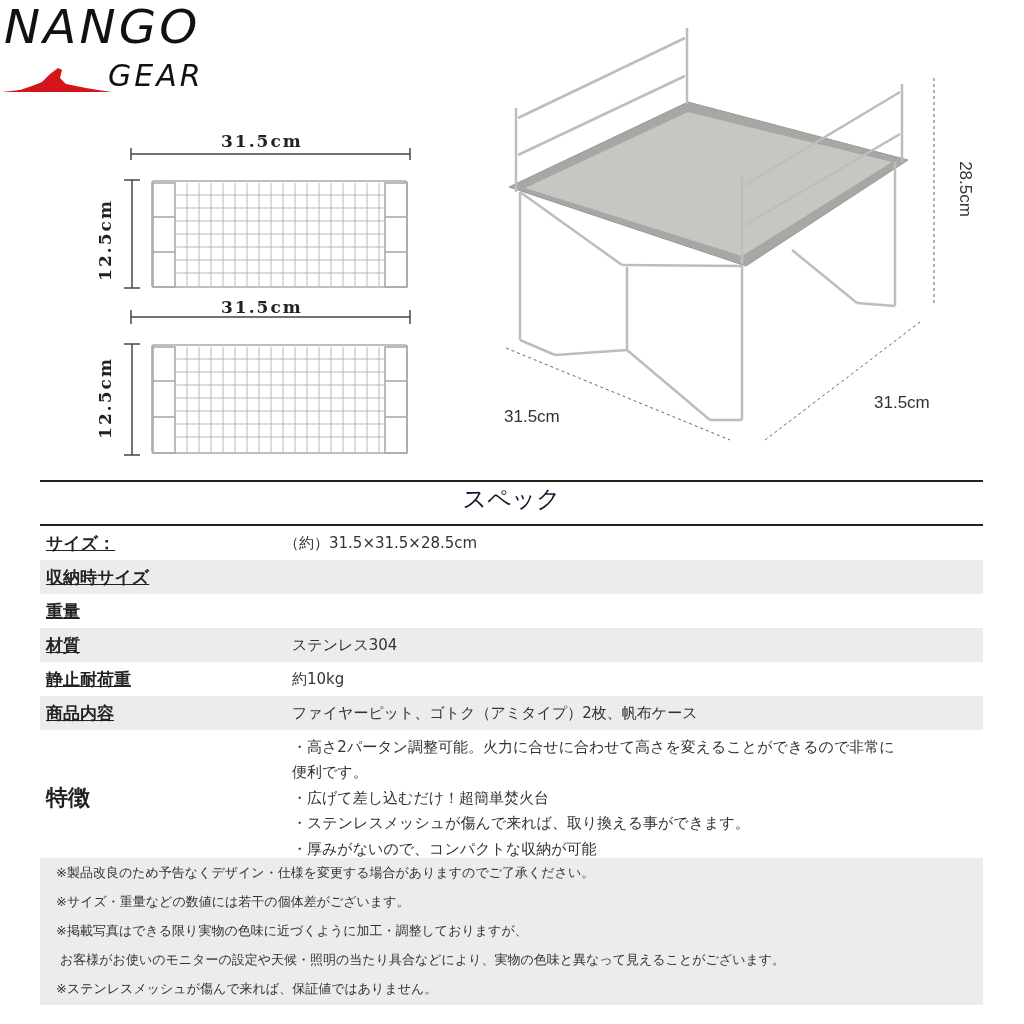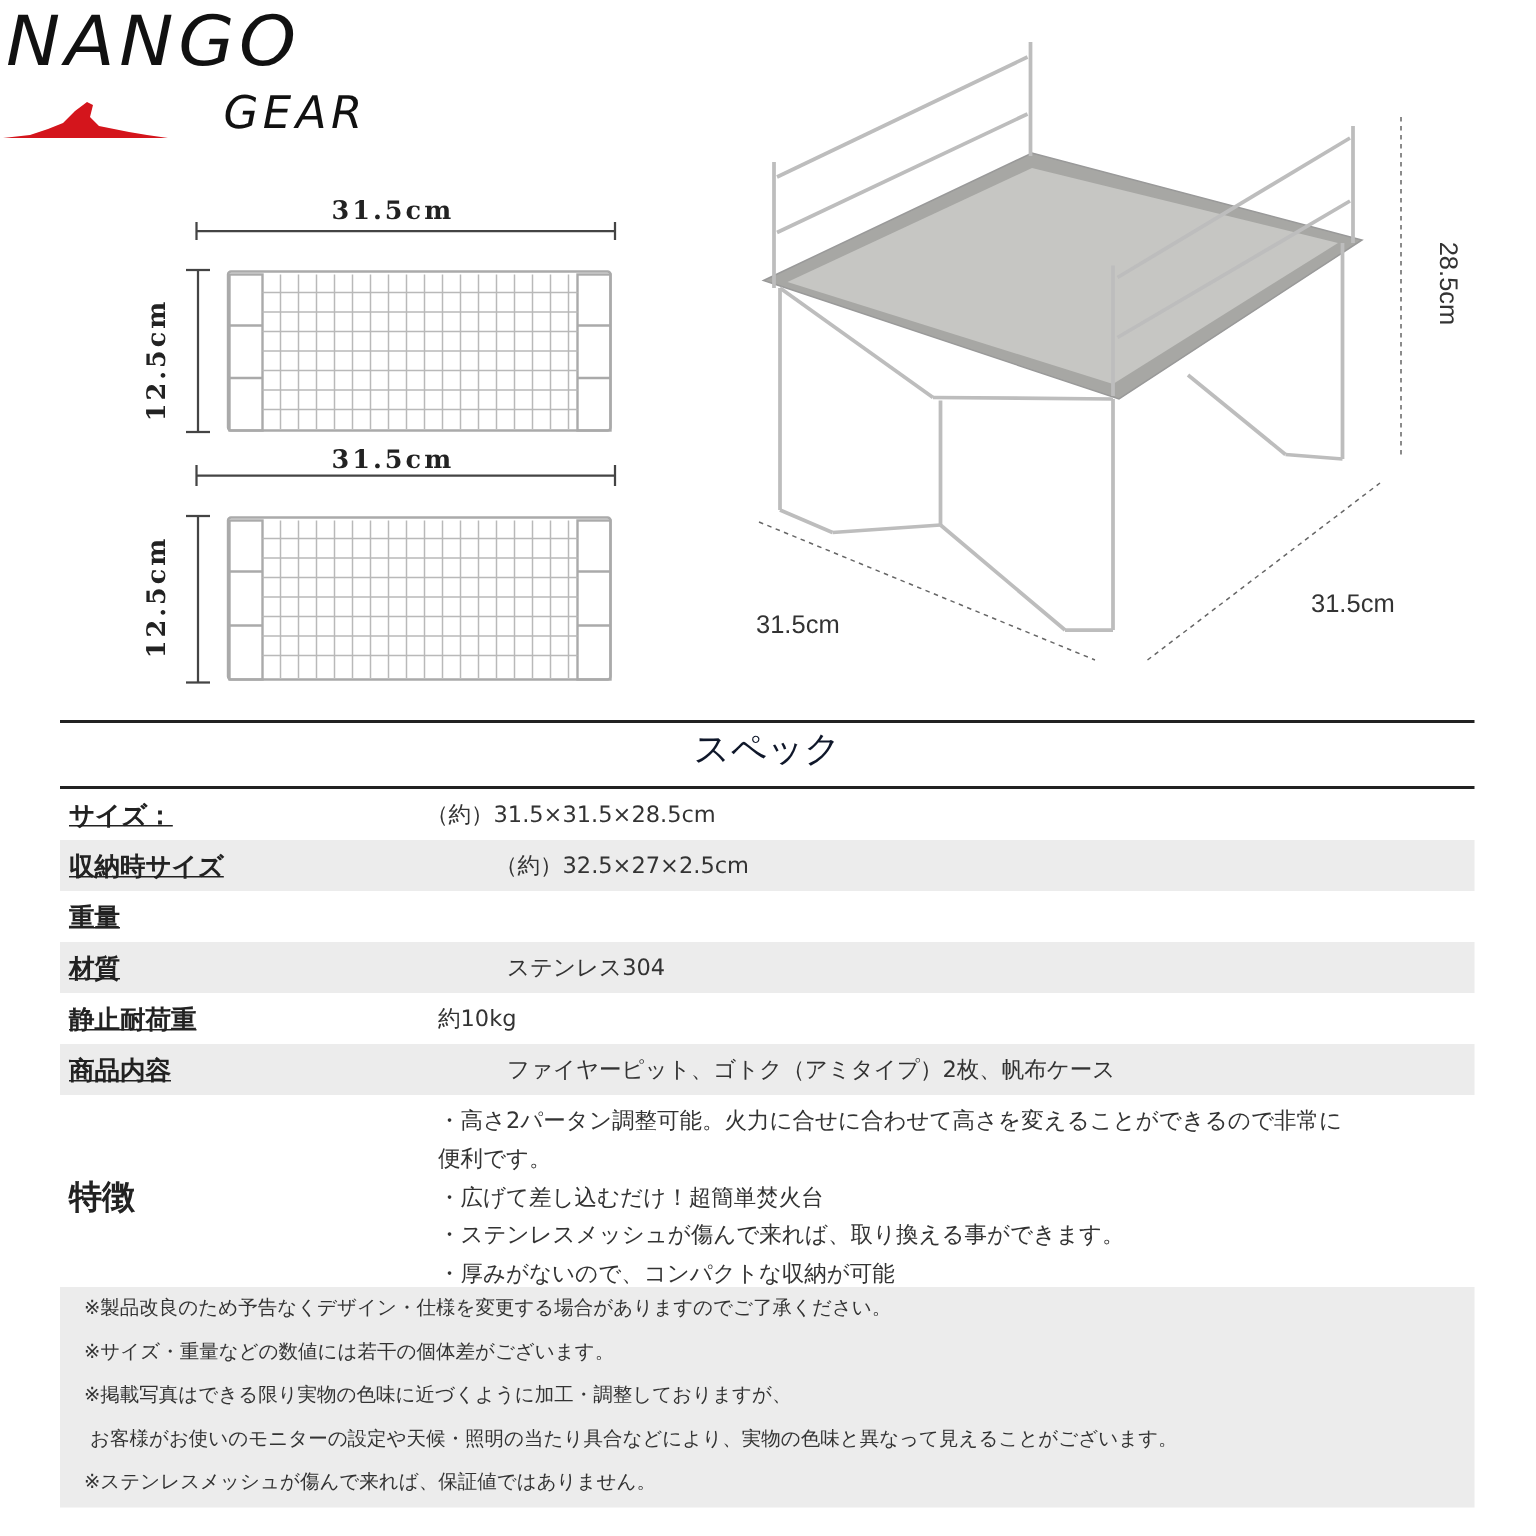--- a/index.html
+++ b/index.html
@@ -6,41 +6,41 @@
   body { width:1024px; height:1024px; position:relative; overflow:hidden;
          font-family:"DejaVu Sans", "Liberation Sans", sans-serif; color:#222; }
   .abs { position:absolute; }
 
   
   #logo { left:18px; top:14px; width:230px; height:90px; }
   #logo .nango { position:absolute; left:4px; top:0px; font-family:"DejaVu Sans", sans-serif;
     font-style:italic; font-weight:normal; font-size:46px; letter-spacing:3px; color:#111;
     transform:scaleX(1.05); transform-origin:left; }
   #logo .gear { position:absolute; left:108px; top:58px; font-style:italic; font-size:30px;
-    letter-spacing:3px; color:#111;margin-left:41px; }
+    letter-spacing:3px; color:#111; }
   #logo svg { position:absolute; left:2px; top:66px; }
 
   
   .grill { position:absolute; }
   .dim-h-label { position:absolute; font-family:"DejaVu Serif", serif; font-weight:bold;
     font-size:17px; letter-spacing:2px; color:#222; }
   .dim-v-label { position:absolute; font-family:"DejaVu Serif", serif; font-weight:bold;
     font-size:17px; letter-spacing:2px; color:#222; transform:rotate(-90deg); transform-origin:center; white-space:nowrap; }
 
   
   .pit-label { position:absolute; font-family:"Liberation Sans", sans-serif; font-size:17px; color:#333; }
   .pit-label-v { position:absolute; font-family:"Liberation Sans", sans-serif; font-size:17px; color:#333;
     transform:rotate(90deg); transform-origin:center; white-space:nowrap; }
 
   
   #spec { position:absolute; left:40px; top:480px; width:943px; }
   #spec .rule { height:0; border-top:2px solid #222; }
   #spec .title { height:42px; line-height:35px; text-align:center; font-size:24px; color:#0f172a; }
   .row { display:flex; height:34px; align-items:center; font-size:15px; }
-  .row.gray { background:#ececec;gap:46px; }
+  .row.gray { background:#ececec; }
   .row .k { width:246px; padding-left:6px; font-size:17px; font-weight:bold; color:#222;text-decoration:underline; }
   .row .v { flex:1; color:#333; }
   .row .v.paren { margin-left:-8px; }
   .feat { display:flex; height:135px; align-items:center; }
   .feat .k { width:246px; padding-left:6px; font-size:22px; font-weight:bold; color:#222; }
   .feat .lines { flex:1; font-size:15px; color:#333; line-height:25.5px; padding-top:2px; }
   .feat .lines div { white-space:nowrap; }
   #notes { position:absolute; left:40px; top:858px; width:943px; height:147px; background:#ececec;
     font-size:13px; color:#333; }
   #notes div { height:29px; line-height:29px; padding-left:16px; white-space:nowrap; }
@@ -197,21 +197,20 @@
   <div class="rule"></div>
   <div class="title">スペック</div>
   <div class="rule"></div>
 
   <div class="row">
     <div class="k">サイズ：</div>
     <div class="v paren">（約）31.5×31.5×28.5cm</div>
   </div>
   <div class="row gray">
     <div class="k">収納時サイズ</div>
-    <div class="v paren">（約）32.5×27×2.5cm</div>
   </div>
   <div class="row">
     <div class="k">重量</div>
   </div>
   <div class="row gray">
     <div class="k">材質</div>
     <div class="v">ステンレス304</div>
   </div>
   <div class="row">
     <div class="k">静止耐荷重</div>

